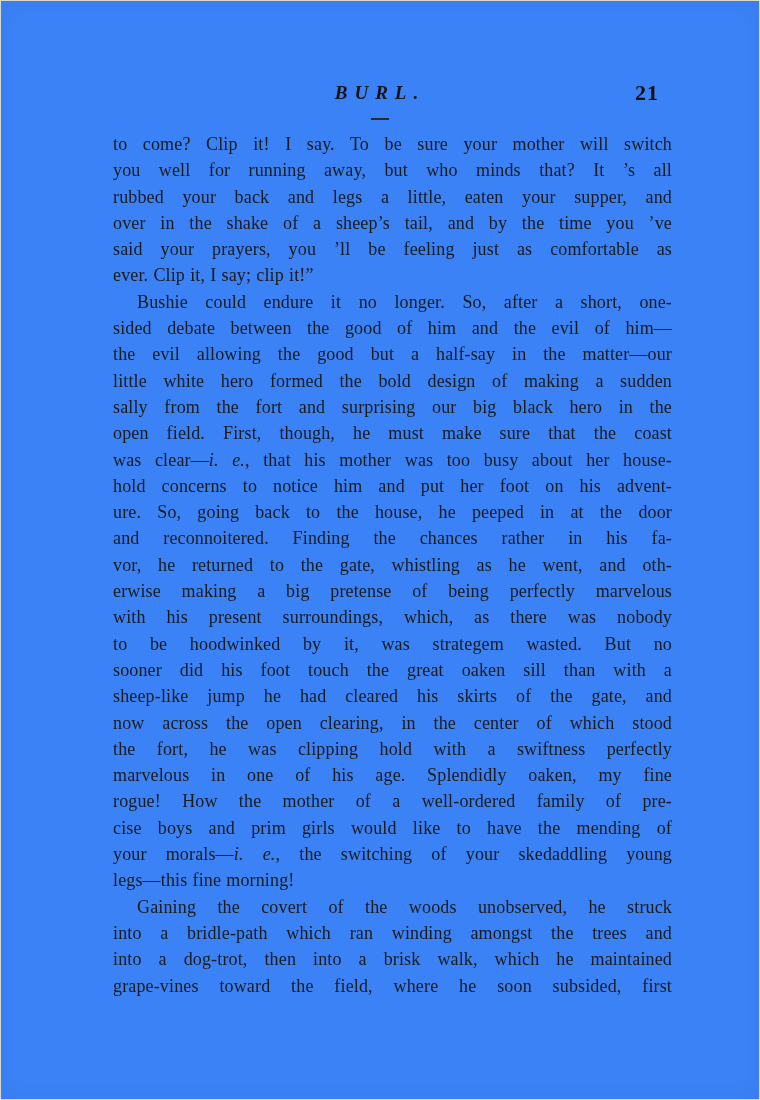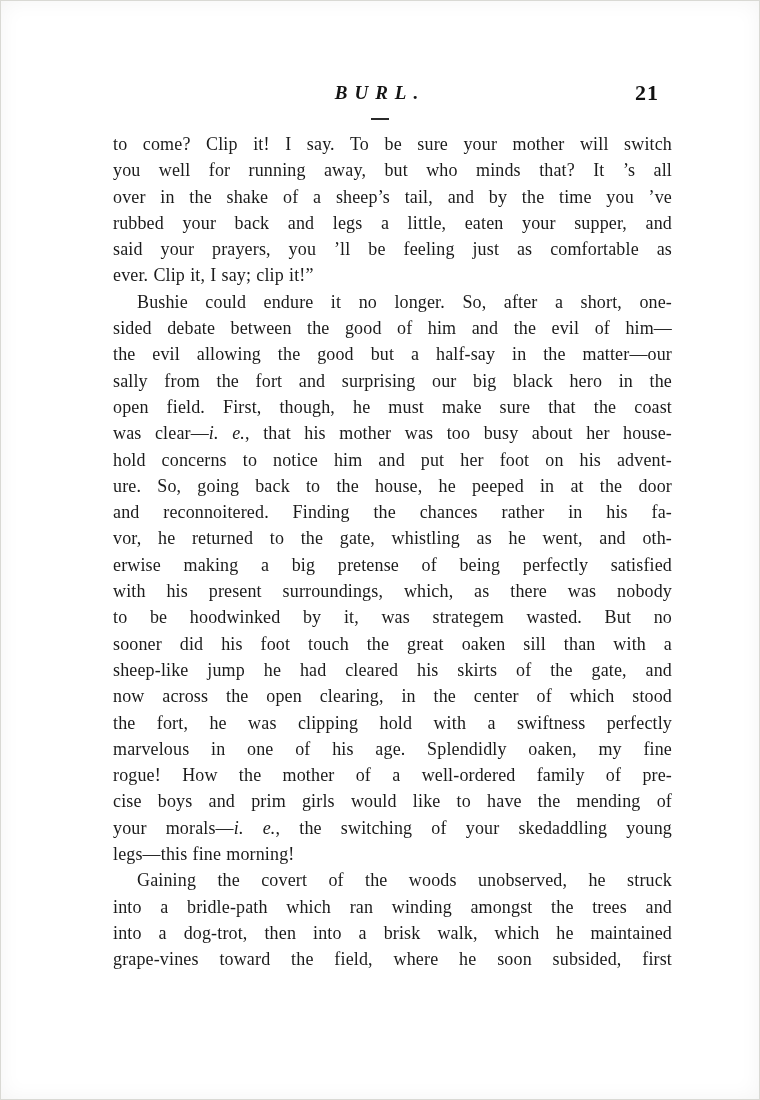--- a/index.html
+++ b/index.html
@@ -5,21 +5,21 @@
   html, body {
     margin: 0;
     padding: 0;
     background: #e9e9e6;
   }
   .page {
     position: relative;
     width: 760px;
     height: 1100px;
     margin: 0 auto;
-    background: #ffffff;
+    background: #3b82f6;
     color: #1b1b1b;
     font-family: "Liberation Serif", "DejaVu Serif", serif;
     box-shadow: inset 0 0 0 1px #d9d9d4, inset 0 0 22px rgba(0,0,0,0.05);
     overflow: hidden;
   }
   .running-header {
     position: absolute;
     top: 82px;
     left: 89px;
     right: 89px;
@@ -88,35 +88,36 @@
   <div class="running-header">
     <div class="header-title">BURL.</div>
     <div class="page-number">21</div>
   </div>
 
   <div class="header-rule"></div>
 
   <div class="text-block">
       <div class="text-line">to come? Clip it! I say. To be sure your mother will switch</div>
       <div class="text-line">you well for running away, but who minds that? It ’s all</div>
+      <div class="text-line">rubbed your back and legs a little, eaten your supper, and</div>
       <div class="text-line">over in the shake of a sheep’s tail, and by the time you ’ve</div>
-      <div class="text-line">rubbed your back and legs a little, eaten your supper, and</div>
       <div class="text-line">said your prayers, you ’ll be feeling just as comfortable as</div>
       <div class="text-line para-last">ever. Clip it, I say; clip it!”</div>
       <div class="text-line indent">Bushie could endure it no longer. So, after a short, one-</div>
       <div class="text-line">sided debate between the good of him and the evil of him—</div>
       <div class="text-line">the evil allowing the good but a half-say in the matter—our</div>
+      <div class="text-line">little white hero formed the bold design of making a sudden</div>
       <div class="text-line">sally from the fort and surprising our big black hero in the</div>
       <div class="text-line">open field. First, though, he must make sure that the coast</div>
       <div class="text-line">was clear—<i>i. e.</i>, that his mother was too busy about her house-</div>
       <div class="text-line">hold concerns to notice him and put her foot on his advent-</div>
       <div class="text-line">ure. So, going back to the house, he peeped in at the door</div>
       <div class="text-line">and reconnoitered. Finding the chances rather in his fa-</div>
       <div class="text-line">vor, he returned to the gate, whistling as he went, and oth-</div>
-      <div class="text-line">erwise making a big pretense of being perfectly satisfied</div>
+      <div class="text-line">erwise making a big pretense of being perfectly marvelous</div>
       <div class="text-line">with his present surroundings, which, as there was nobody</div>
       <div class="text-line">to be hoodwinked by it, was strategem wasted. But no</div>
       <div class="text-line">sooner did his foot touch the great oaken sill than with a</div>
       <div class="text-line">sheep-like jump he had cleared his skirts of the gate, and</div>
       <div class="text-line">now across the open clearing, in the center of which stood</div>
       <div class="text-line">the fort, he was clipping hold with a swiftness perfectly</div>
       <div class="text-line">marvelous in one of his age. Splendidly oaken, my fine</div>
       <div class="text-line">rogue! How the mother of a well-ordered family of pre-</div>
       <div class="text-line">cise boys and prim girls would like to have the mending of</div>
       <div class="text-line">your morals—<i>i. e.</i>, the switching of your skedaddling young</div>

